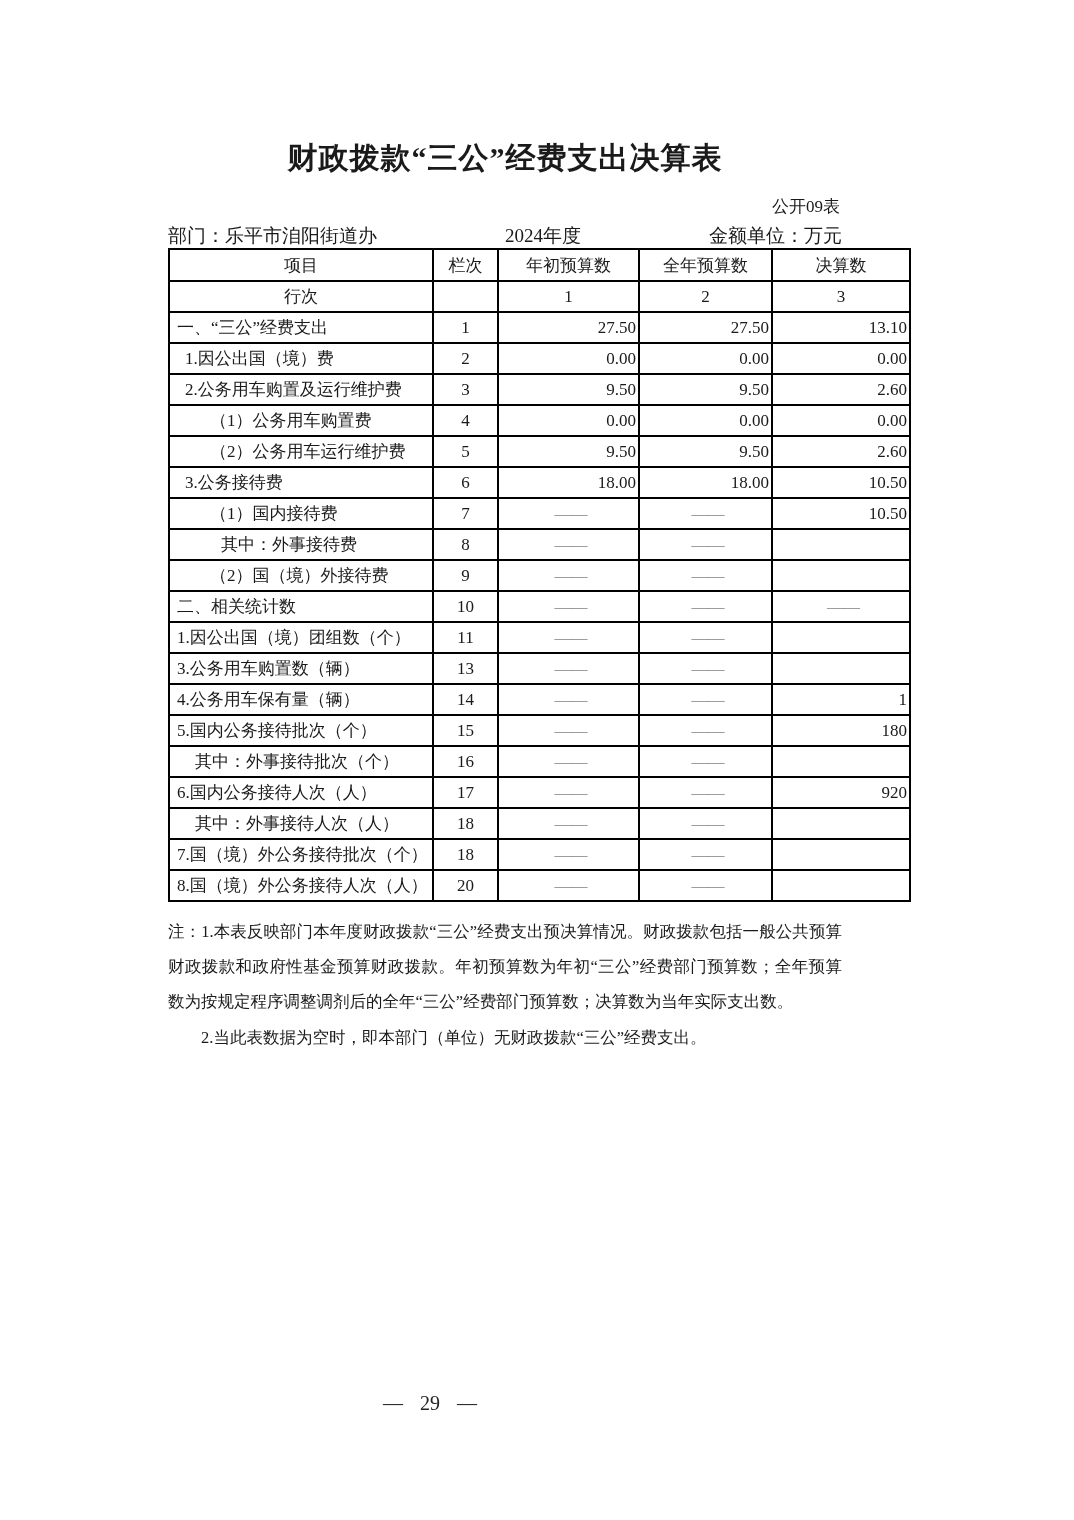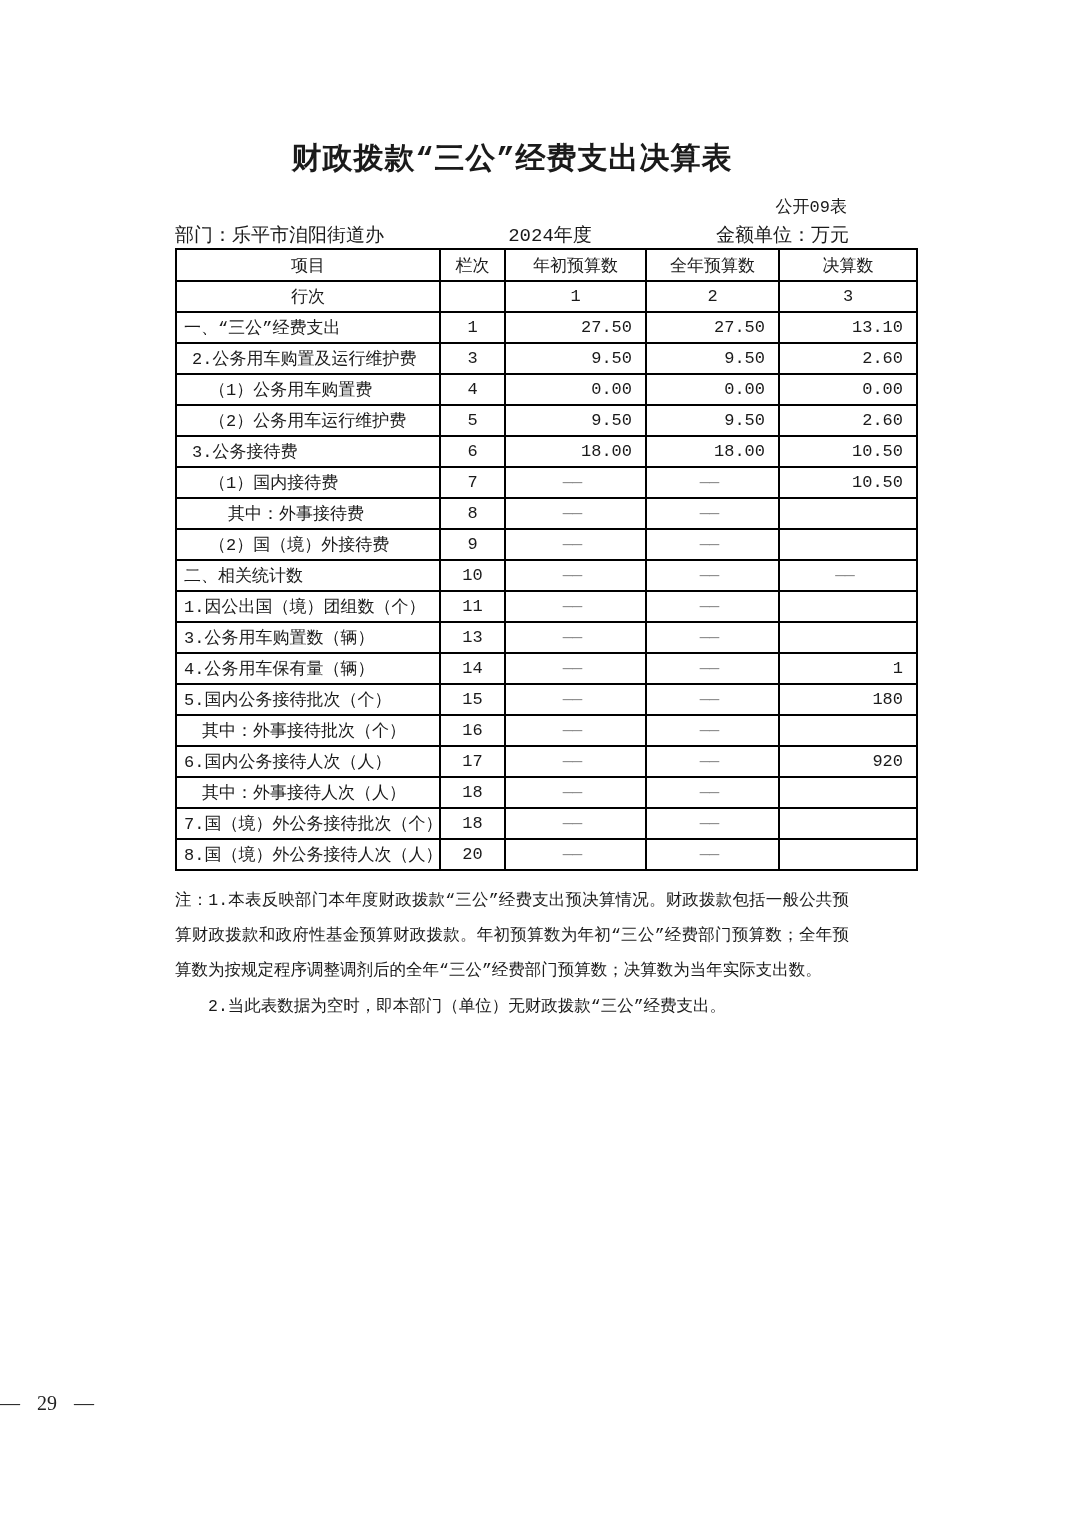--- a/index.html
+++ b/index.html
@@ -13,24 +13,23 @@
     -webkit-font-smoothing: antialiased;
   }
   .page {
     position: absolute;
     left: 0; top: 0;
     width: 1074px; height: 1520px;
     background: #ffffff;
   }
   .content {
     position: absolute;
-    left: 175px;
+    left: 168px;
     width: 674px;
     top: 0;
-    font-family: Liberation Mono, monospace;
   }
   .doc-title {
     margin-top: 138px;
     text-align: center;
     font-size: 30px;
     font-weight: bold;
     letter-spacing: 1px;
     white-space: nowrap;
   }
   .form-code {
@@ -64,42 +63,42 @@
     padding: 0 6px;
     font-weight: normal;
     overflow: hidden;
     white-space: nowrap;
   }
   .fiscal-table thead tr.head-main th { height: 32px; text-align: center; }
   .fiscal-table thead tr.head-sub  th { text-align: center; }
   .fiscal-table td.item { text-align: left; }
   .fiscal-table td.ind-0 { padding-left: 7px;  }
   .fiscal-table td.ind-1 { padding-left: 15px; }
-  .fiscal-table td.ind-2 { padding-left: 32px; }
+  .fiscal-table td.ind-2 { padding-left: 40px; }
   .fiscal-table td.ind-3 { padding-left: 51px; }
   .fiscal-table td.ind-4 { padding-left: 25px; }
   .fiscal-table td.line { text-align: center; }
-  .fiscal-table td.num  { text-align: right; padding-right: 13px; }
+  .fiscal-table td.num  { text-align: right; padding-right: 2px; }
   .fiscal-table td.num.dash { text-align: center; color: #8d8d8d; letter-spacing: -1px; }
 
   .notes {
     margin-top: 12px;
     font-size: 16.5px;
     line-height: 35px;
     text-align: justify;
   }
   .notes .note-first { }
   .notes .note-second { text-indent: 2em; margin-top: 1px; }
 
   .page-footer {
     position: absolute;
     left: 0;
     top: 1392px;
     width: 860px;
-    text-align: left;
+    text-align: center;
     font-size: 20px;
     word-spacing: 12px;
     color: #222;
   }
 </style>
 </head>
 <body>
 
 <div class="page">
   <div class="content">
@@ -140,20 +139,27 @@
       </thead>
       <tbody id="table-body">
           <tr>
             <td class="item ind-0">一、“三公”经费支出</td>
             <td class="line">1</td>
             <td class="num">27.50</td>
             <td class="num">27.50</td>
             <td class="num">13.10</td>
           </tr>
           <tr>
+            <td class="item ind-1">1.因公出国（境）费</td>
+            <td class="line">2</td>
+            <td class="num">0.00</td>
+            <td class="num">0.00</td>
+            <td class="num">0.00</td>
+          </tr>
+          <tr>
             <td class="item ind-1">2.公务用车购置及运行维护费</td>
             <td class="line">3</td>
             <td class="num">9.50</td>
             <td class="num">9.50</td>
             <td class="num">2.60</td>
           </tr>
           <tr>
             <td class="item ind-2">（1）公务用车购置费</td>
             <td class="line">4</td>
             <td class="num">0.00</td>

